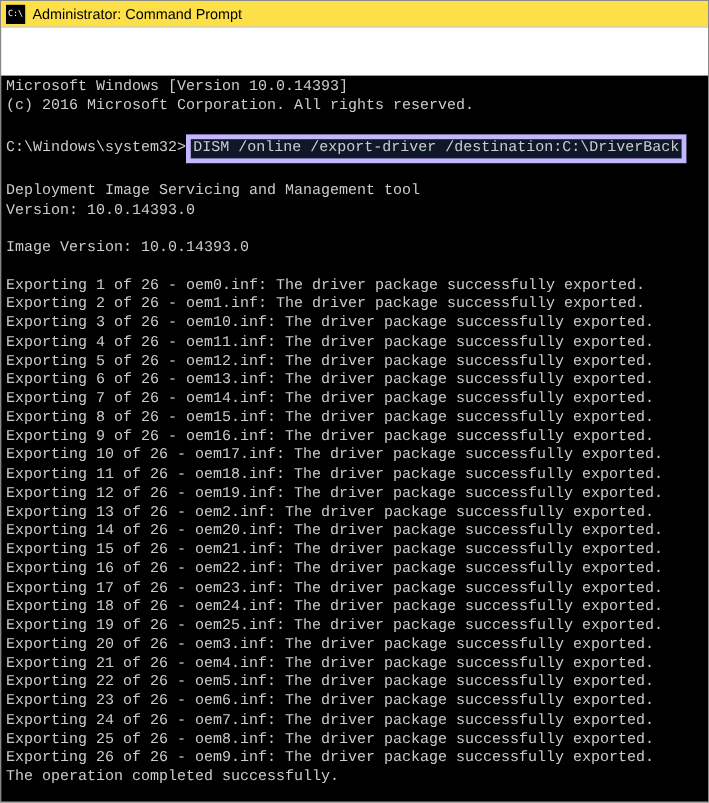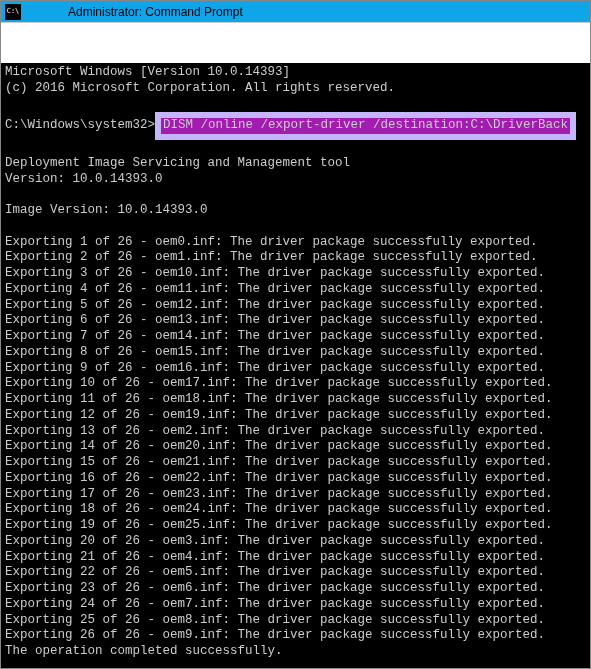--- a/index.html
+++ b/index.html
@@ -11,30 +11,29 @@
       overflow: hidden;
     }
     .window {
       width: 100%;
       height: 100%;
       border: 1px solid #888;
       display: flex;
       flex-direction: column;
     }
     .titlebar {
-      background: #0ea5e9;
+      background: #fde047;
       height: 22px;
       display: flex;
       align-items: center;
       padding: 0 4px;
       border-bottom: 1px solid #ccc;
       font-family: 'Segoe UI', Tahoma, sans-serif;
       font-size: 12px;
       color: #000;
-      gap: 41px;
     }
     .titlebar-icon {
       width: 16px;
       height: 16px;
       margin-right: 6px;
       display: flex;
       align-items: center;
       justify-content: center;
       background: #000;
       position: relative;
@@ -51,22 +50,22 @@
       background: #000;
       color: #ccc;
       padding: 2px 4px;
       font-size: 12.5px;
       line-height: 1.26;
       white-space: pre;
       overflow: hidden;
       margin-top: 40px;
     }
     .highlight-box {
-      border: 6px solid #c4b5fd;
-      background: #a21caf;
+      border: 4px solid #c4b5fd;
+      background: #0f172a;
       color: #ccc;
       padding: 0 2px;
       display: inline-block;
     }
     .cursor {
       display: inline-block;
       width: 8px;
       height: 3px;
       background: #ccc;
       vertical-align: bottom;

